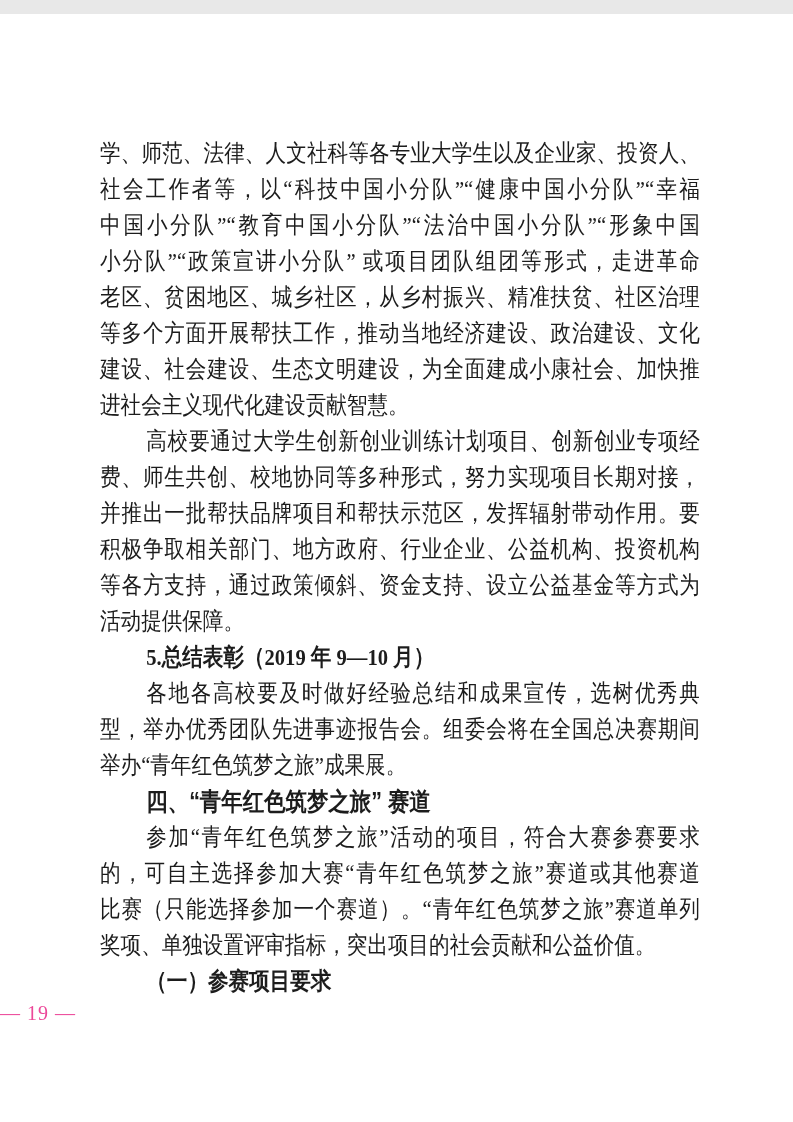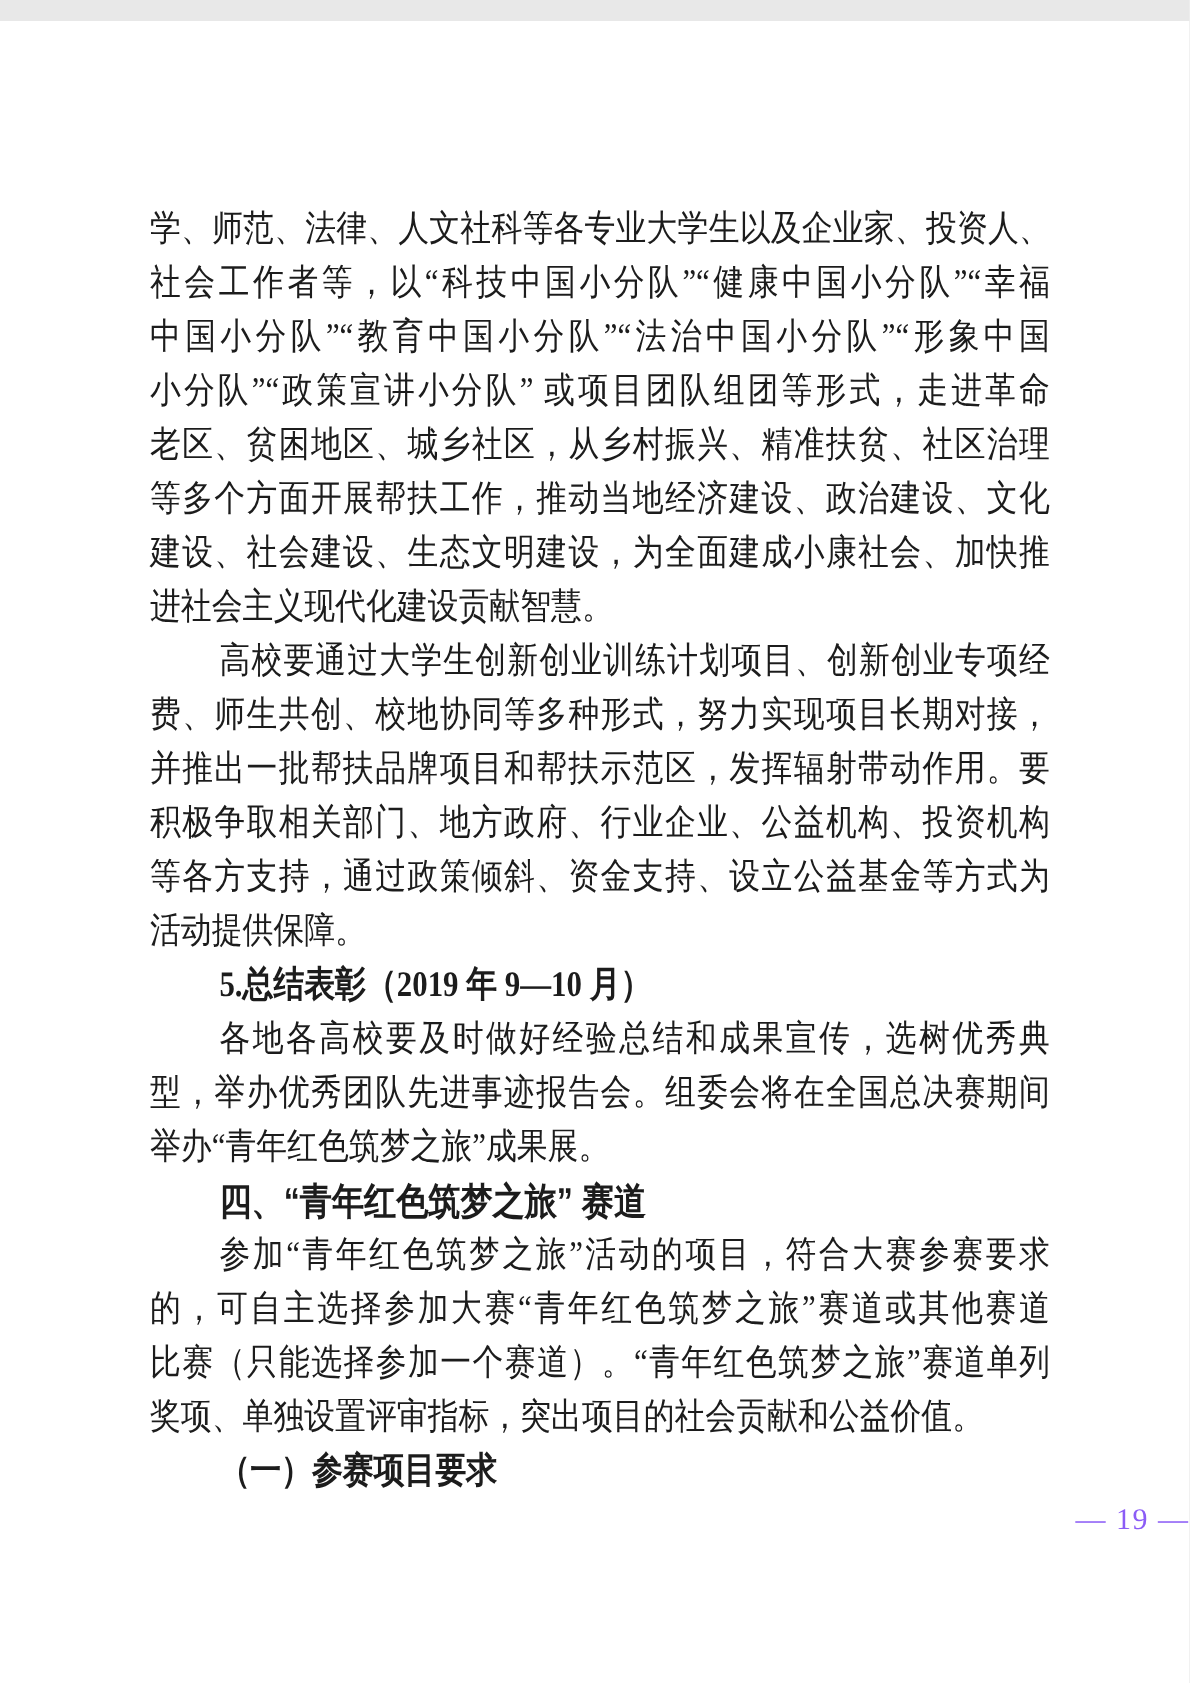--- a/index.html
+++ b/index.html
@@ -38,24 +38,24 @@
   .h-sans {
     font-family: "Liberation Sans", sans-serif;
     font-weight: bold;
     font-size: 25px;
   }
   .footer {
     position: absolute;
     left: 0;
     right: 0;
     top: 988px;
-    text-align: right;
+    text-align: left;
     font-size: 20px;
     letter-spacing: 1px;
-    color: #8b5cf6;
+    color: #ec4899;
   }
 </style>
 </head>
 <body>
 
 <div class="page">
   <div class="textblock">
     <div class="ln j">学、师范、法律、人文社科等各专业大学生以及企业家、投资人、</div>
     <div class="ln j">社会工作者等，以“科技中国小分队”“健康中国小分队”“幸福</div>
     <div class="ln j">中国小分队”“教育中国小分队”“法治中国小分队”“形象中国</div>

